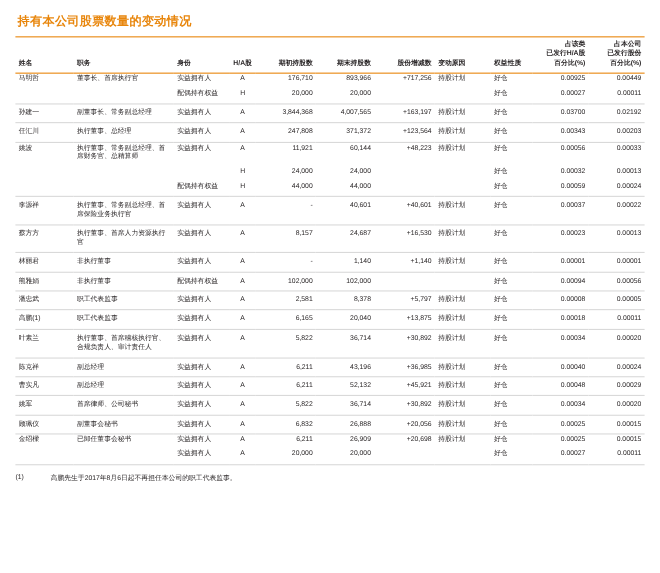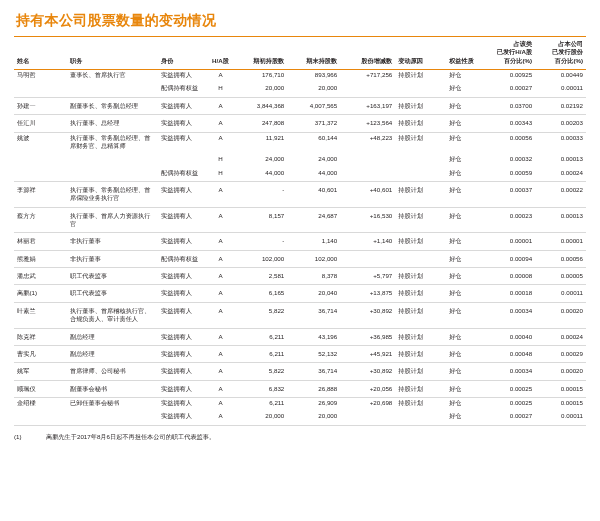--- a/index.html
+++ b/index.html
@@ -15,21 +15,21 @@
     overflow: hidden;
   }
   .page {
     position: relative;
     width: 600px;
     height: 521px;
     box-sizing: border-box;
     padding: 10px 14px 0 14px;
   }
   .doc-title {
-    font-size: 14px;
+    font-size: 11px;
     font-weight: bold;
     color: #e8860c;
     letter-spacing: 0.3px;
     margin: 2px 0 6px 2px;
   }
   .rule-top {
     height: 1px;
     background: #e8860c;
     margin: 0 0 0 0;
   }

